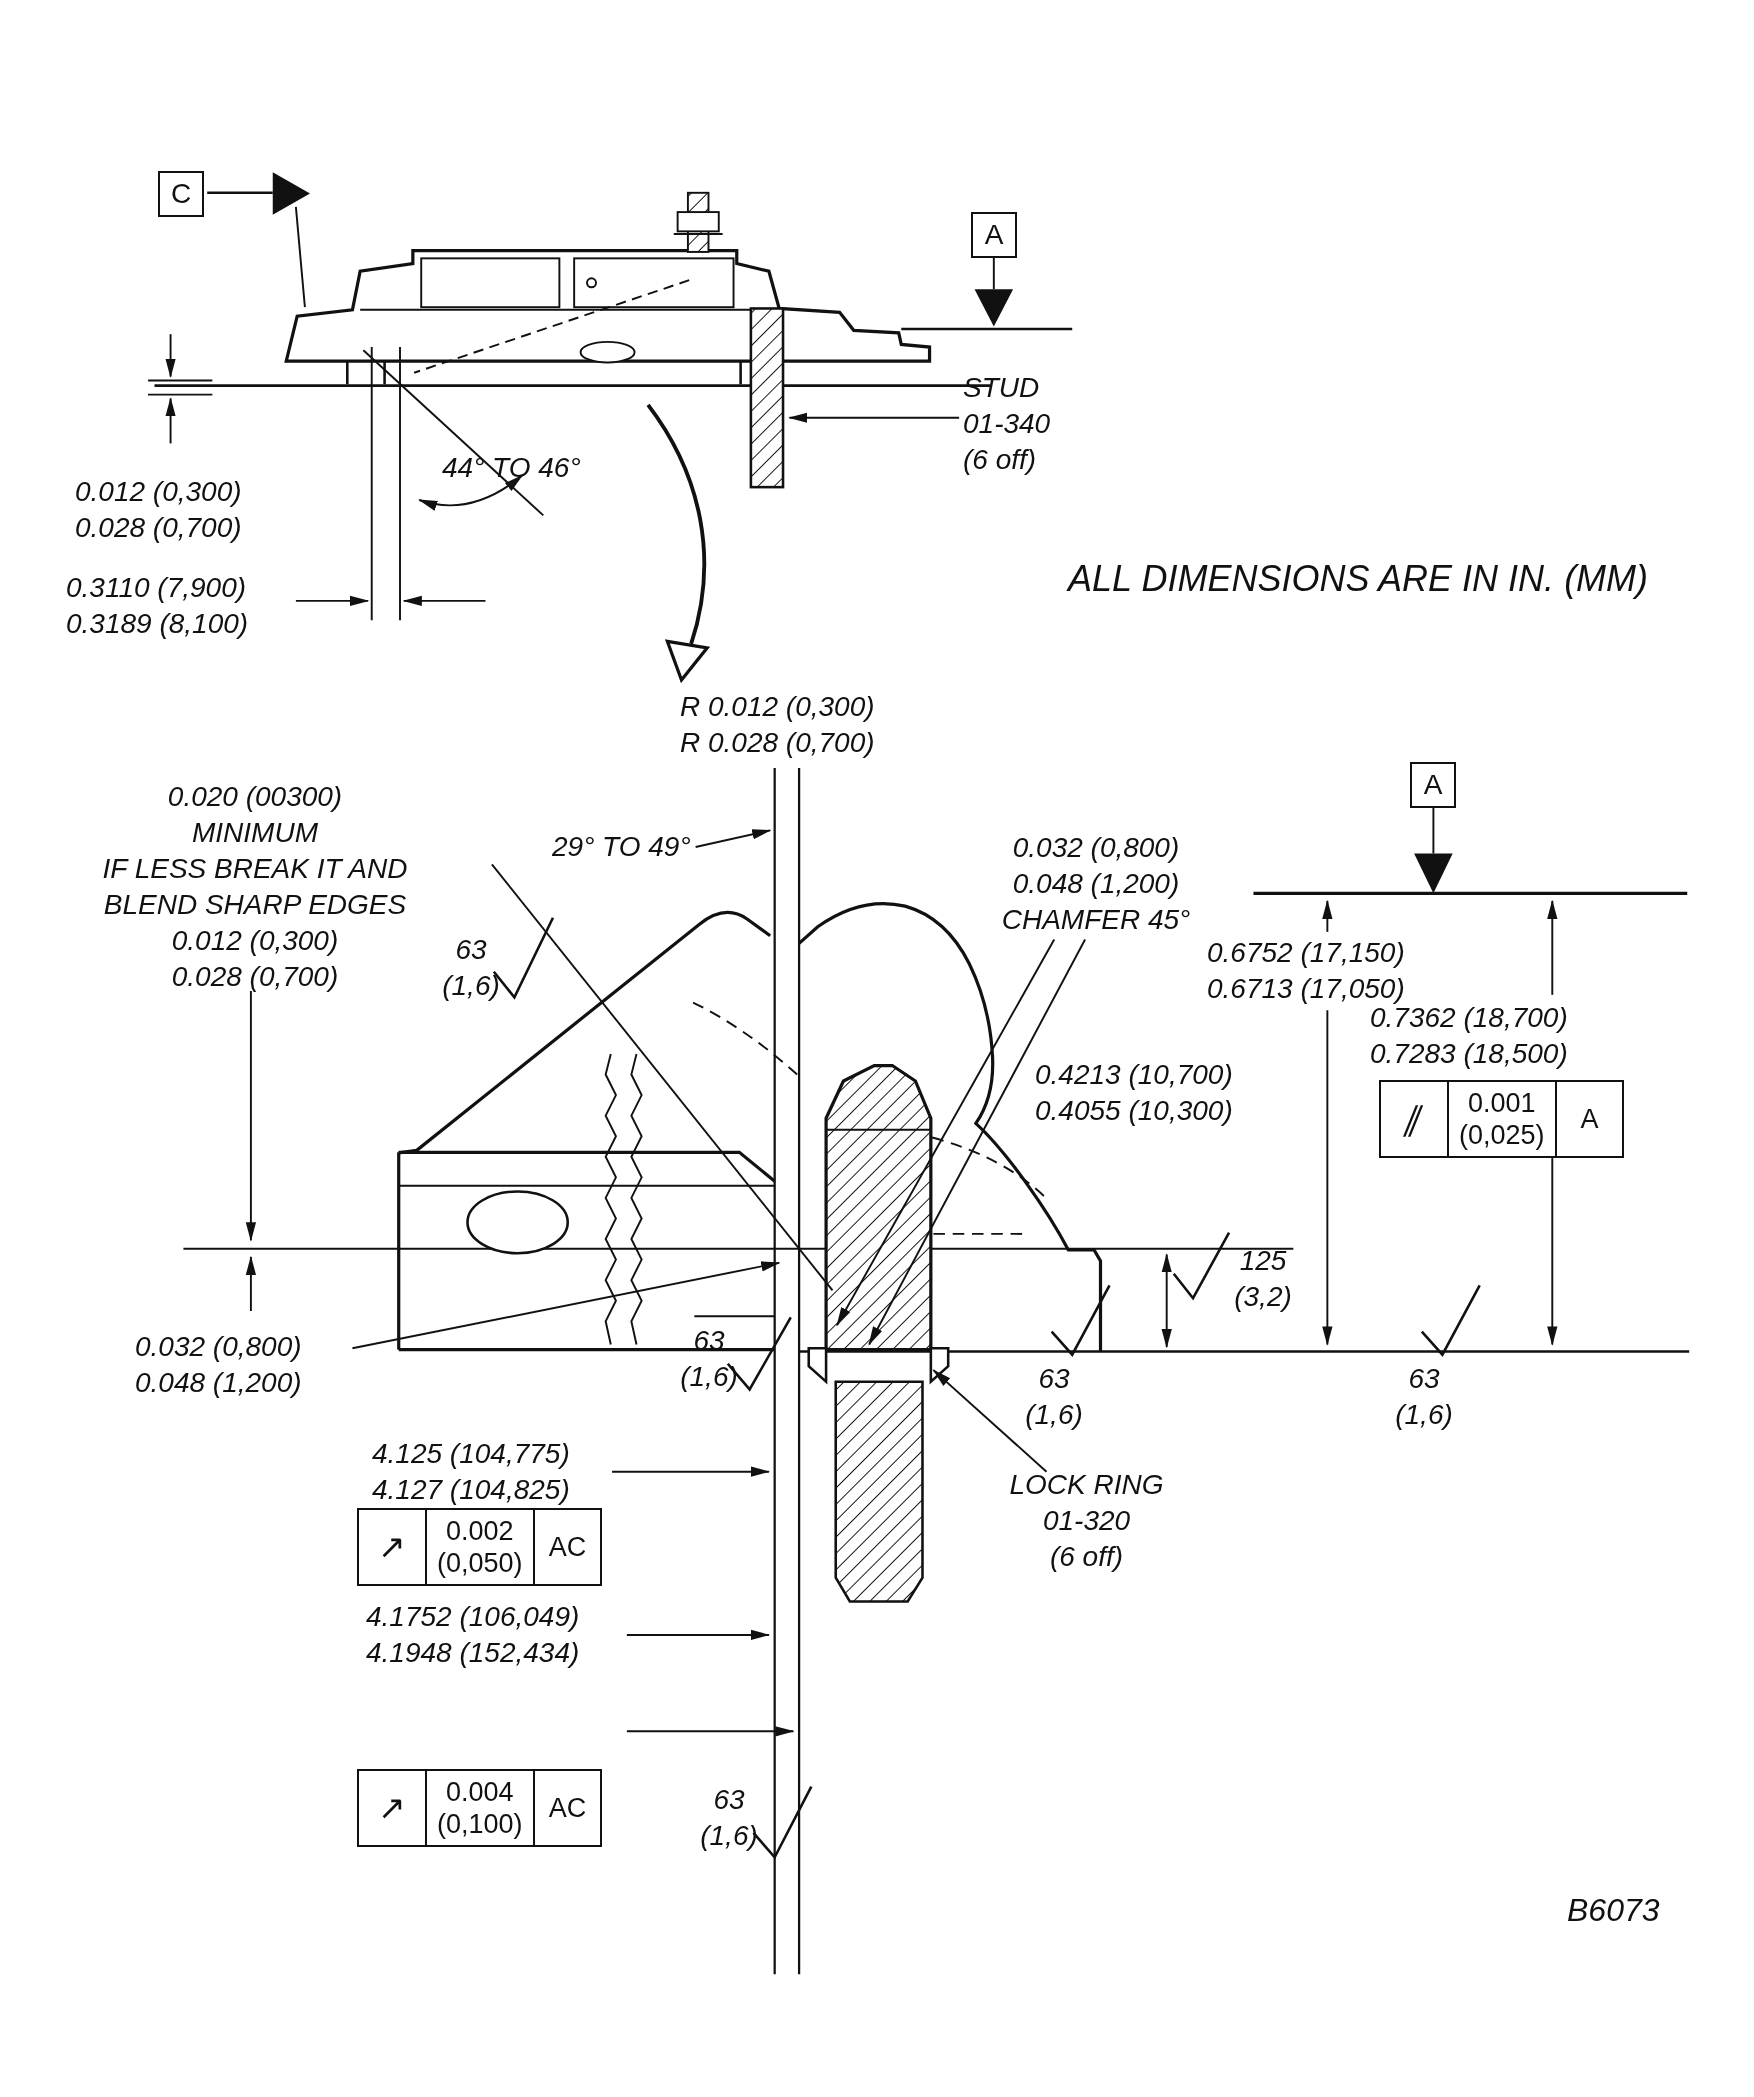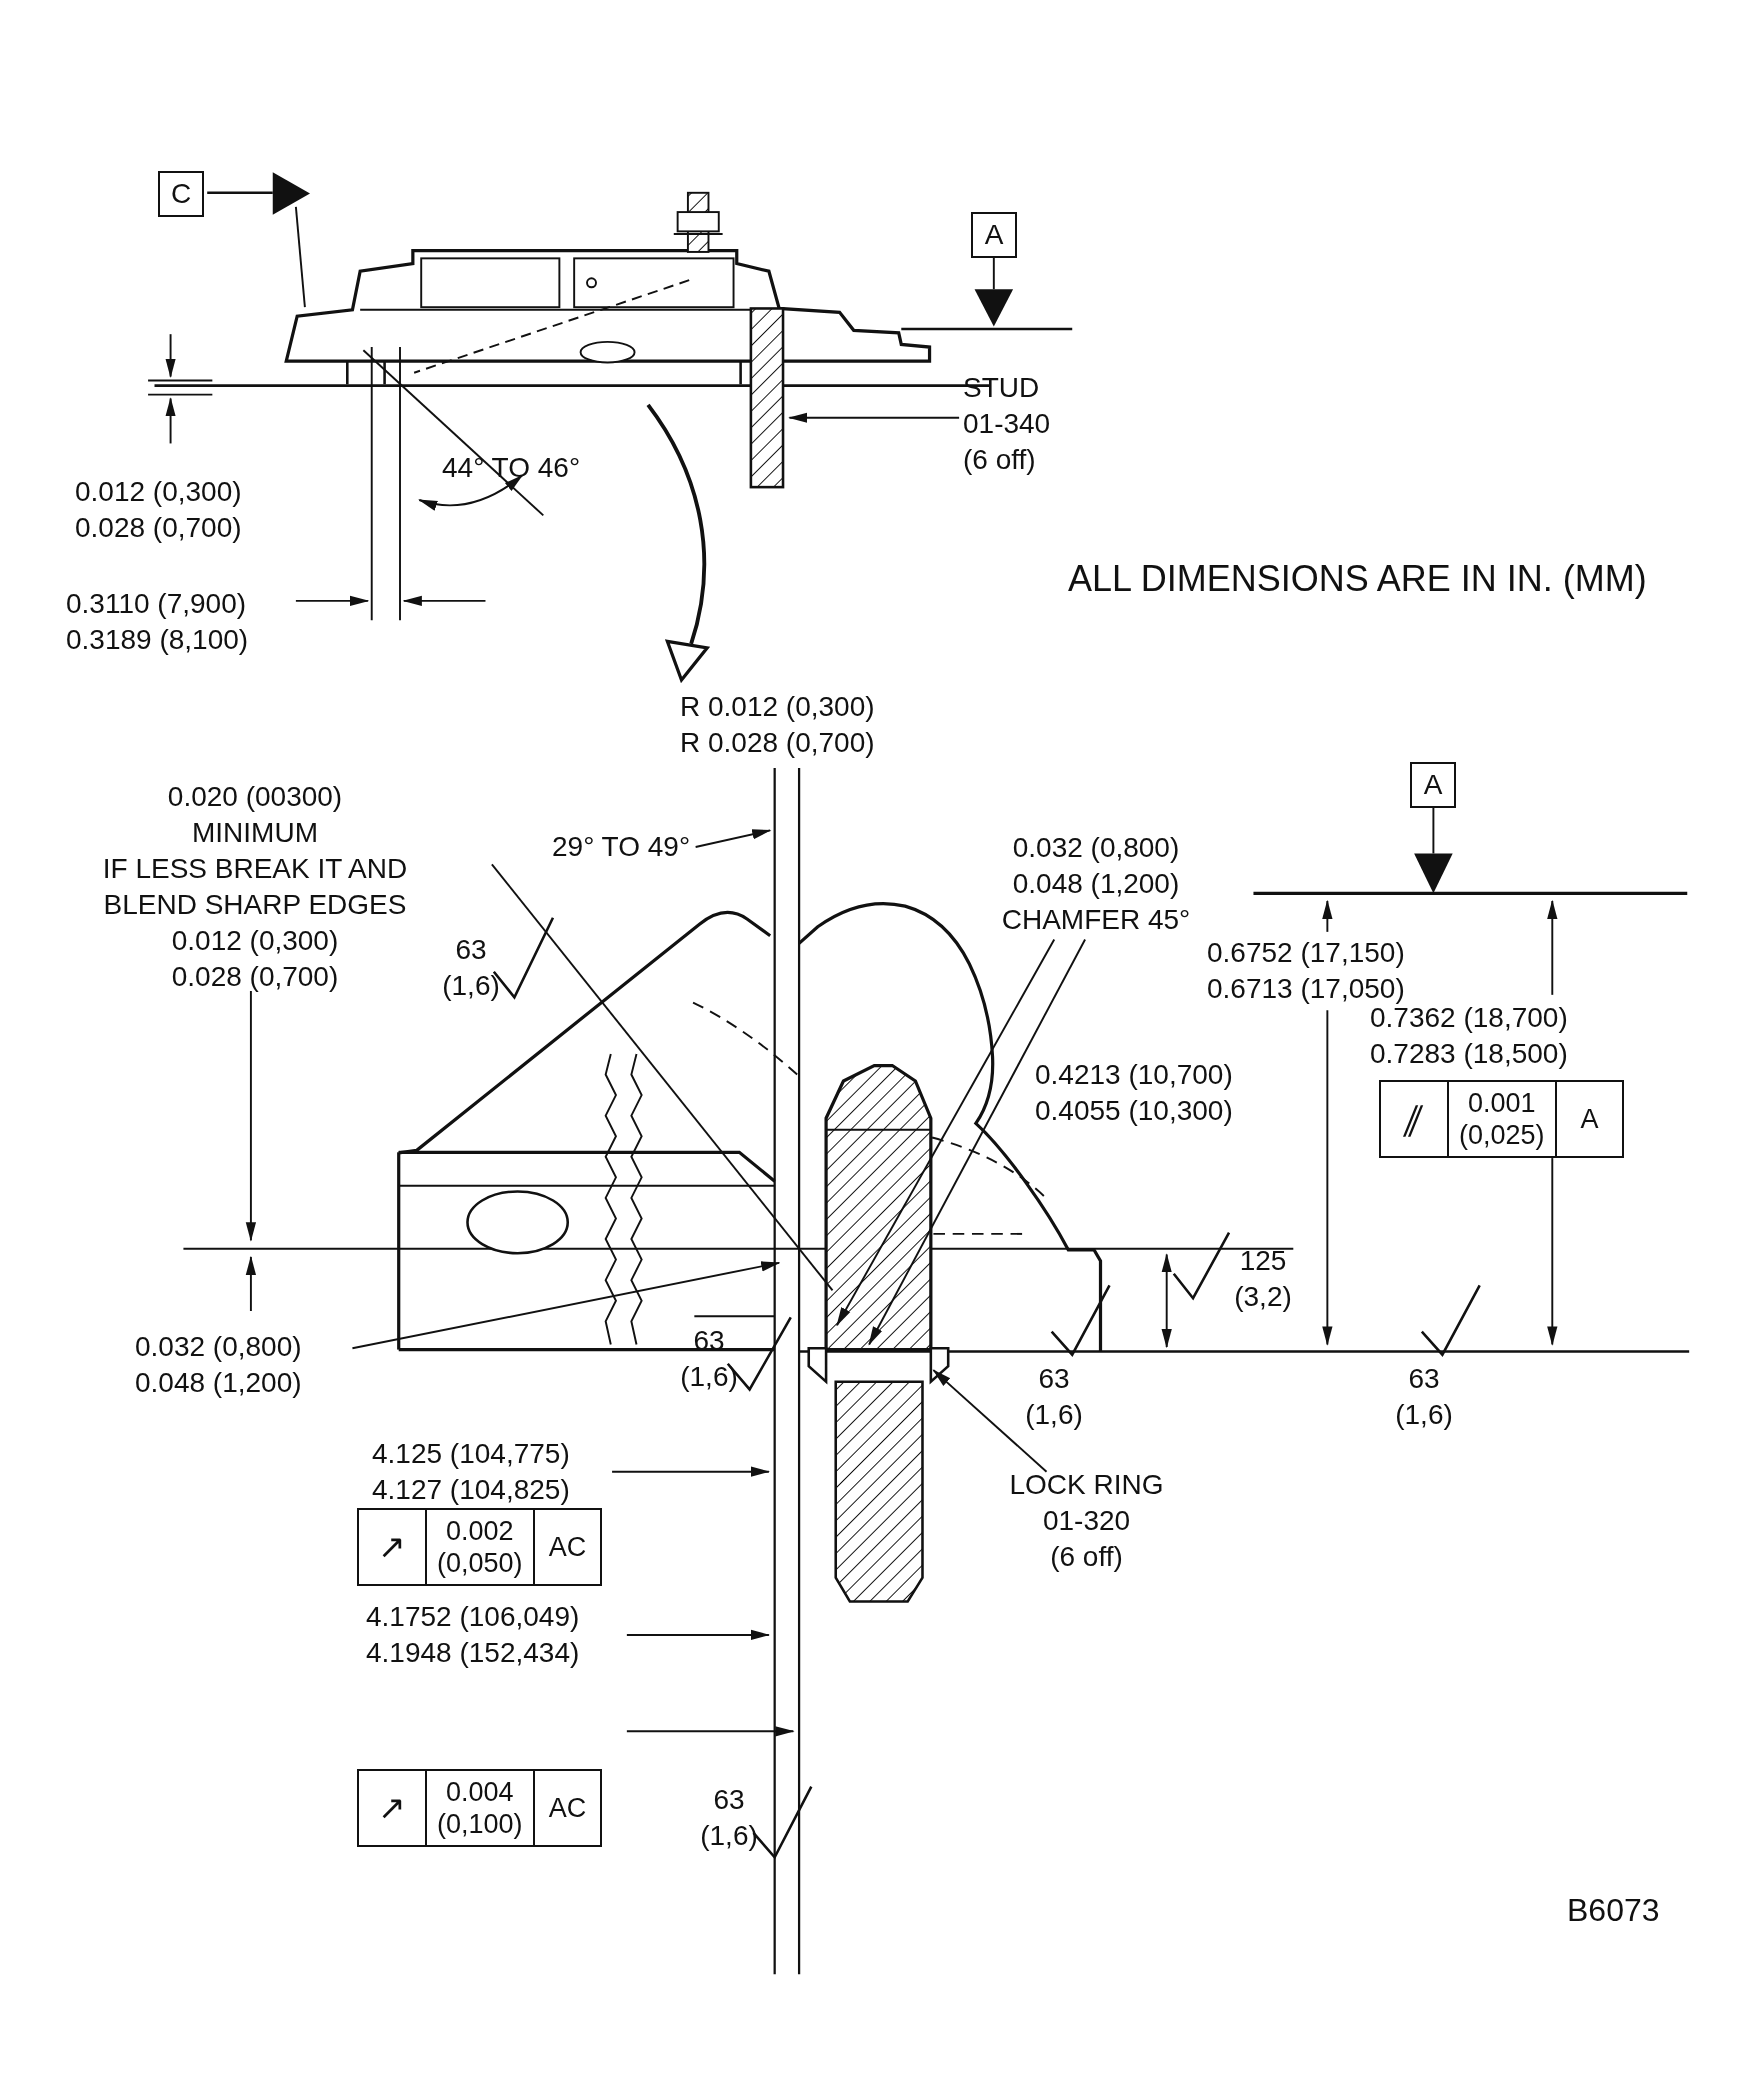--- a/index.html
+++ b/index.html
@@ -1,19 +1,19 @@
 <!DOCTYPE html>
 <html style="font-size:10.3px"><head>
 <meta charset="utf-8">
 <style>
   html,body{margin:0;padding:0;background:#fff;}
   .page{position:relative;width:1755px;height:2097px;background:#fff;
         font-family:"Liberation Sans",sans-serif;color:#111;overflow:hidden;}
   svg.lines{position:absolute;left:0;top:0;}
-  .t{position:absolute;font-size:28px;line-height:36px;white-space:nowrap;}
+  .t{position:absolute;font-size:28px;line-height:36px;white-space:nowrap;font-style:italic;}
   .t span{display:block;}
   .c{text-align:center;}
   .note{font-size:36px;}
   .fig{font-size:32px;}
   .datum-box{position:absolute;width:42px;height:42px;border:2.6px solid #111;
              display:flex;align-items:center;justify-content:center;font-size:28px;background:#fff;}
   .fcf{position:absolute;display:flex;border:2.6px solid #111;background:#fff;align-items:stretch;}
   .fcf-cell{border-left:2.6px solid #111;padding:5.1px 10.3px;display:flex;flex-direction:column;
             justify-content:center;align-items:center;font-size:27px;line-height:32px;min-width:45px;}
   .fcf-cell:first-child{border-left:none;}
@@ -175,21 +175,21 @@
 <div class="t" style="left:963px;top:370px">
   <span>STUD</span>
       <span>01-340</span>
       <span>(6 off)</span>
 </div>
 <div class="t" style="left:75px;top:474px">
   <span>0.012 (0,300)</span>
       <span>0.028 (0,700)</span>
 </div>
 <div class="t" style="left:442px;top:450px">44° TO 46°</div>
-<div class="t" style="left:66px;top:586px">
+<div class="t" style="left:66px;top:570px">
   <span>0.3110 (7,900)</span>
       <span>0.3189 (8,100)</span>
 </div>
 
 <div class="t" style="left:680px;top:689px">
   <span>R 0.012 (0,300)</span>
       <span>R 0.028 (0,700)</span>
 </div>
 <div class="t c" style="left:62px;top:779px;width:386px">
   <span>0.020 (00300)</span>

